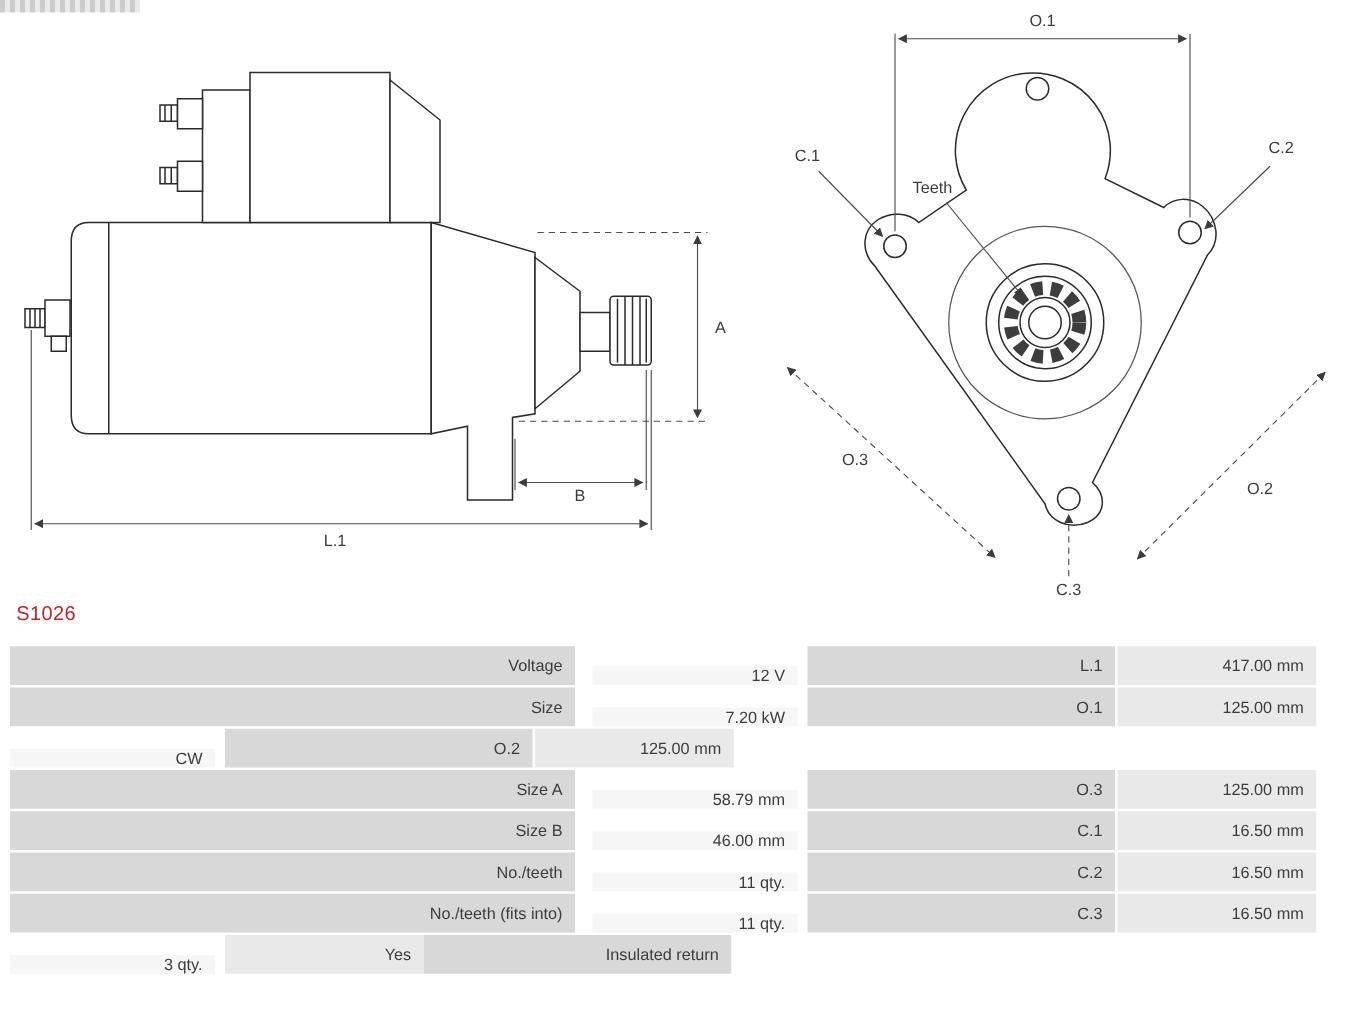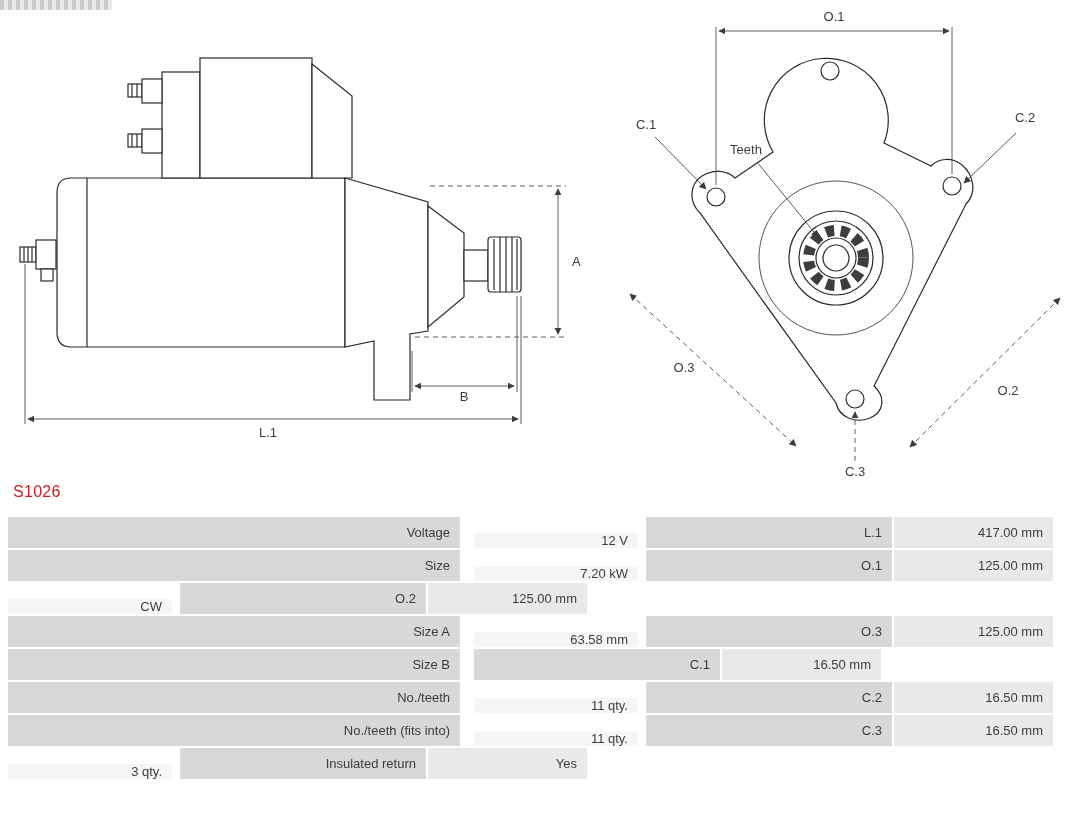--- a/index.html
+++ b/index.html
@@ -187,46 +187,47 @@
     </div>
 
     <div class="spec-row">
       <div class="cell c2">CW</div>
       <div class="cell c3">O.2</div>
       <div class="cell c4">125.00 mm</div>
     </div>
 
     <div class="spec-row">
       <div class="cell c1">Size A</div>
-      <div class="cell c2">63.58 mm</div>
+      <div class="cell c2">58.79 mm</div>
       <div class="cell c3">O.3</div>
       <div class="cell c4">125.00 mm</div>
     </div>
 
     <div class="spec-row">
       <div class="cell c1">Size B</div>
+      <div class="cell c2">46.00 mm</div>
       <div class="cell c3">C.1</div>
       <div class="cell c4">16.50 mm</div>
     </div>
 
     <div class="spec-row">
       <div class="cell c1">No./teeth</div>
       <div class="cell c2">11 qty.</div>
       <div class="cell c3">C.2</div>
       <div class="cell c4">16.50 mm</div>
     </div>
 
     <div class="spec-row">
       <div class="cell c1">No./teeth (fits into)</div>
       <div class="cell c2">11 qty.</div>
       <div class="cell c3">C.3</div>
       <div class="cell c4">16.50 mm</div>
     </div>
 
     <div class="spec-row">
       <div class="cell c2">3 qty.</div>
+      <div class="cell c4">Yes</div>
       <div class="cell c3">Insulated return</div>
-      <div class="cell c4">Yes</div>
     </div>
 
 
   </div>
 </div>
 
 </body></html>

